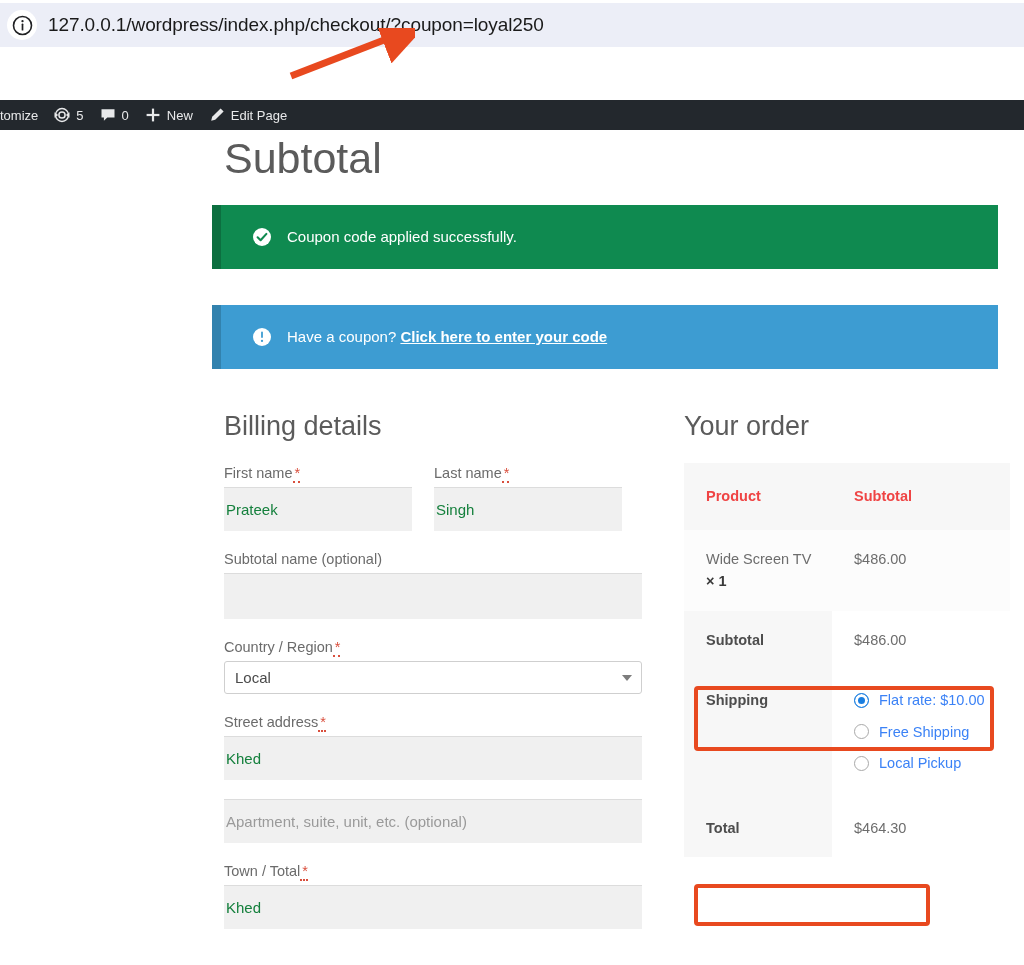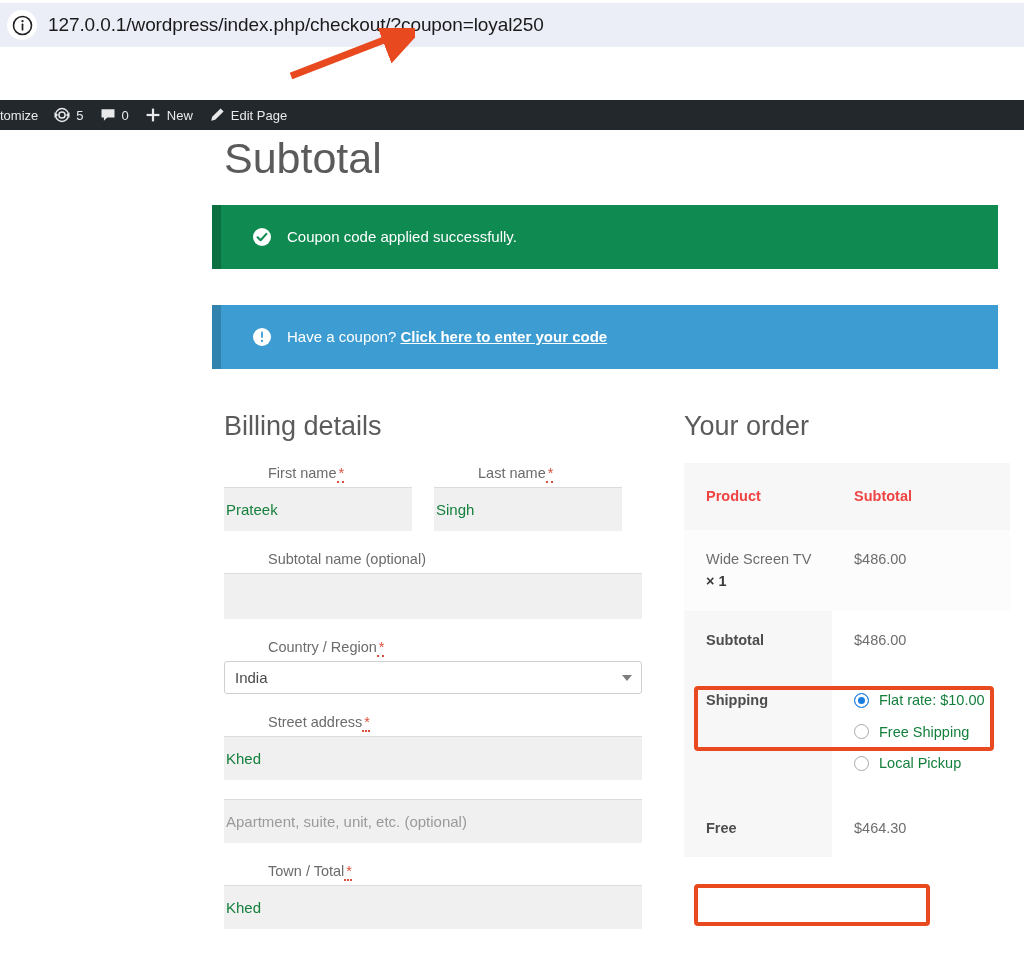--- a/index.html
+++ b/index.html
@@ -140,21 +140,20 @@
   }
 
   .field { margin-top: 19px; }
   .field:first-of-type { margin-top: 22px; }
   .flabel {
     display: block;
     font-size: 14.5px;
     color: #6b6b6b;
     margin-bottom: 4px;
     line-height: 1.3;
-    margin-left: 44px;
   }
   .req {
     color: #d94f3d;
     border-bottom: 2px dotted #d94f3d;
     padding-left: 2px;
     font-size: 14.5px;
   }
   .inp {
     width: 100%;
     height: 44px;
@@ -238,21 +237,21 @@
   .remove-link {
     color: #a48fc4;
     text-decoration: underline;
   }
   .bracket { color: #a48fc4; }
   .ship-list { list-style: none; margin: 0; padding: 0; }
   .ship-list li {
     display: flex; align-items: center;
     gap: 10px;
     margin-bottom: 9px;
-    color: #15803d;
+    color: #3b82f6;
     font-size: 14.5px;
   }
   .ship-list li:last-child { margin-bottom: 0; }
   .radio {
     width: 15px; height: 15px;
     border-radius: 50%;
     border: 1px solid #a9a9a9;
     background: #fff;
     flex: none;
     position: relative;
@@ -397,21 +396,21 @@
       <div class="field">
         <label class="flabel">Subtotal name (optional)</label>
         <input class="inp tall" type="text" value="" style="">
       </div>
 
       <div class="field">
         <label class="flabel">
           <span>Country / Region</span><span class="req">*</span>
         </label>
         <div class="select-box">
-          <span>India</span>
+          <span>Local</span>
           <span class="caret"></span>
         </div>
       </div>
 
       <div class="field">
         <label class="flabel">
           <span>Street address</span><span class="req">*</span>
         </label>
         <input class="inp" type="text" value="Khed" style="">
       </div>
@@ -471,21 +470,21 @@
                 </li>
                 <li>
                   <span class="radio"></span>
                   <span>Local Pickup</span>
                 </li>
               </ul>
             </td>
           </tr>
 
           <tr class="total">
-            <th>Free</th>
+            <th>Total</th>
             <td>$464.30</td>
           </tr>
         </tbody>
       </table>
     </div>
 
   </div>
 </div>
 
 <div class="hl-box" id="hl-coupon"></div>

